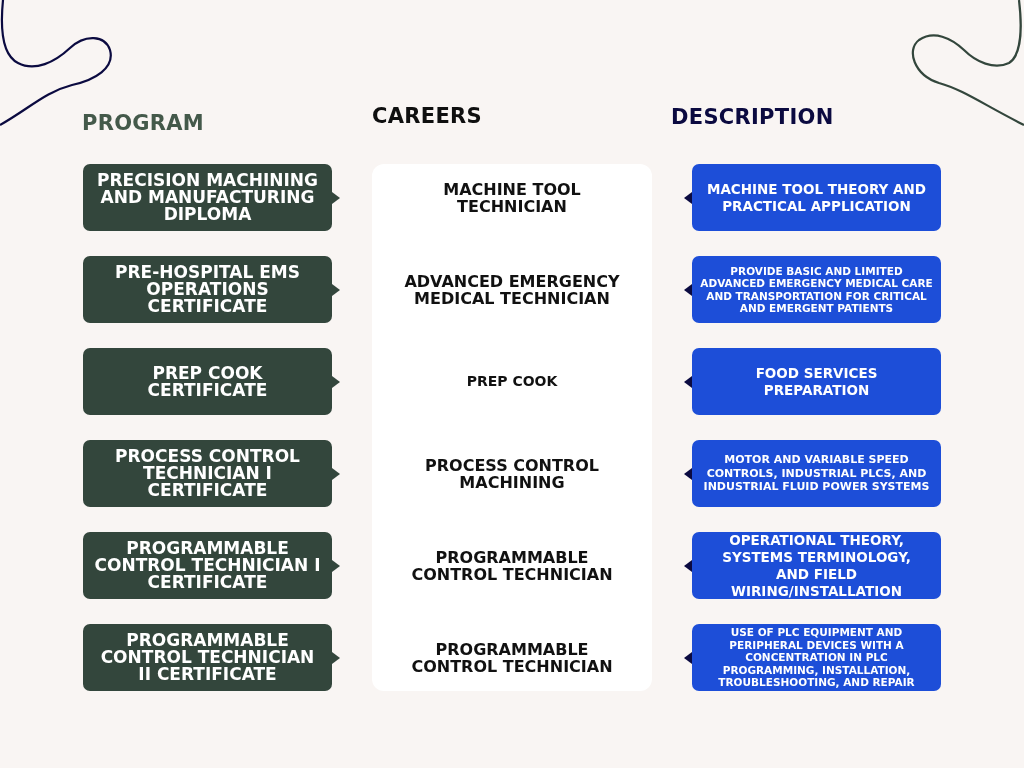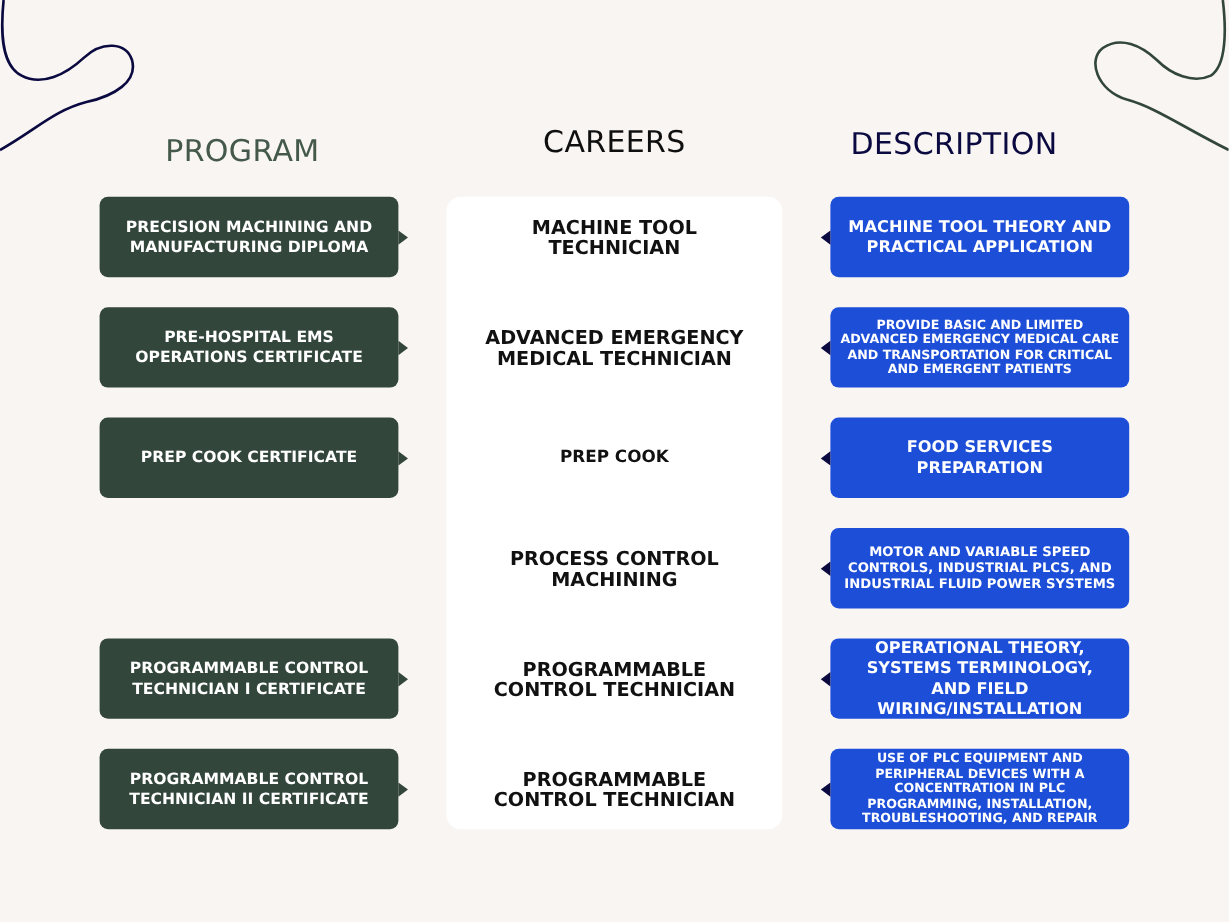--- a/index.html
+++ b/index.html
@@ -5,24 +5,24 @@
     * { box-sizing: border-box; margin: 0; padding: 0; }
     html, body { width: 1024px; height: 768px; overflow: hidden; }
     body {
       background: #f9f5f3;
       font-family: "DejaVu Sans", sans-serif;
       position: relative;
     }
     .deco { position: absolute; }
     .heading {
       position: absolute;
-      font-weight: normal;
-      font-size: 25px;
+      font-weight: bold;
+      font-size: 21px;
       letter-spacing: 0.3px;
-      text-align: center;
+      text-align: left;
     }
     .h-program { left: 82px; width: 240px; top: 111px; color: #44594a; }
     .h-careers { left: 372px; width: 280px; top: 104px; color: #0f0f0f; }
     .h-desc { left: 671px; width: 248px; top: 105px; color: #0b0a40; }
 
     .careers-panel {
       position: absolute;
       left: 372px; top: 164px;
       width: 280px; height: 527px;
       background: #ffffff;
@@ -31,21 +31,21 @@
     .row { position: absolute; left: 0; width: 1024px; height: 67px; }
 
     .prog-box {
       position: absolute;
       left: 83px; top: 0;
       width: 249px; height: 67px;
       background: #33463c;
       border-radius: 7px;
       color: #ffffff;
       font-weight: bold;
-      font-size: 13px;
+      font-size: 17px;
       line-height: 17px;
       display: flex; align-items: center; justify-content: center;
       text-align: center;
       padding: 0 10px;
     }
     .prog-box::after {
       content: "";
       position: absolute;
       right: -8px; top: 50%;
       margin-top: -6px;
@@ -118,20 +118,21 @@
   <div class="desc-box d-xs">PROVIDE BASIC AND LIMITED ADVANCED EMERGENCY MEDICAL CARE AND TRANSPORTATION FOR CRITICAL AND EMERGENT PATIENTS</div>
 </div>
 
 <div class="row" style="top:348px">
   <div class="prog-box">PREP COOK CERTIFICATE</div>
   <div class="career-text" style="font-size:14px">PREP COOK</div>
   <div class="desc-box d-lg" style="padding:0 40px">FOOD SERVICES PREPARATION</div>
 </div>
 
 <div class="row" style="top:440px">
+  <div class="prog-box">PROCESS CONTROL TECHNICIAN I CERTIFICATE</div>
   <div class="career-text" style="padding:0 8px">PROCESS CONTROL MACHINING</div>
   <div class="desc-box d-sm">MOTOR AND VARIABLE SPEED CONTROLS, INDUSTRIAL PLCS, AND INDUSTRIAL FLUID POWER SYSTEMS</div>
 </div>
 
 <div class="row" style="top:532px">
   <div class="prog-box">PROGRAMMABLE CONTROL TECHNICIAN I CERTIFICATE</div>
   <div class="career-text">PROGRAMMABLE CONTROL TECHNICIAN</div>
   <div class="desc-box d-lg" style="padding:0 22px">OPERATIONAL THEORY, SYSTEMS TERMINOLOGY, AND FIELD WIRING/INSTALLATION</div>
 </div>
 

